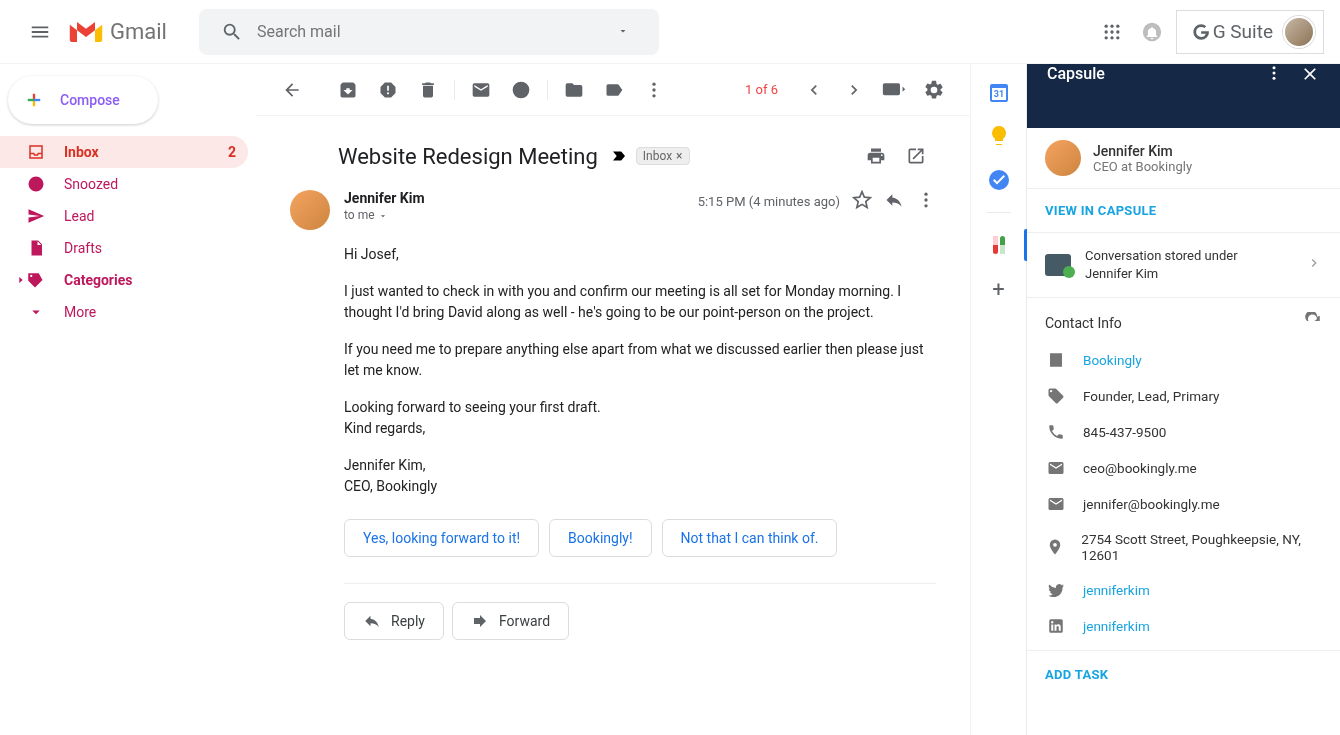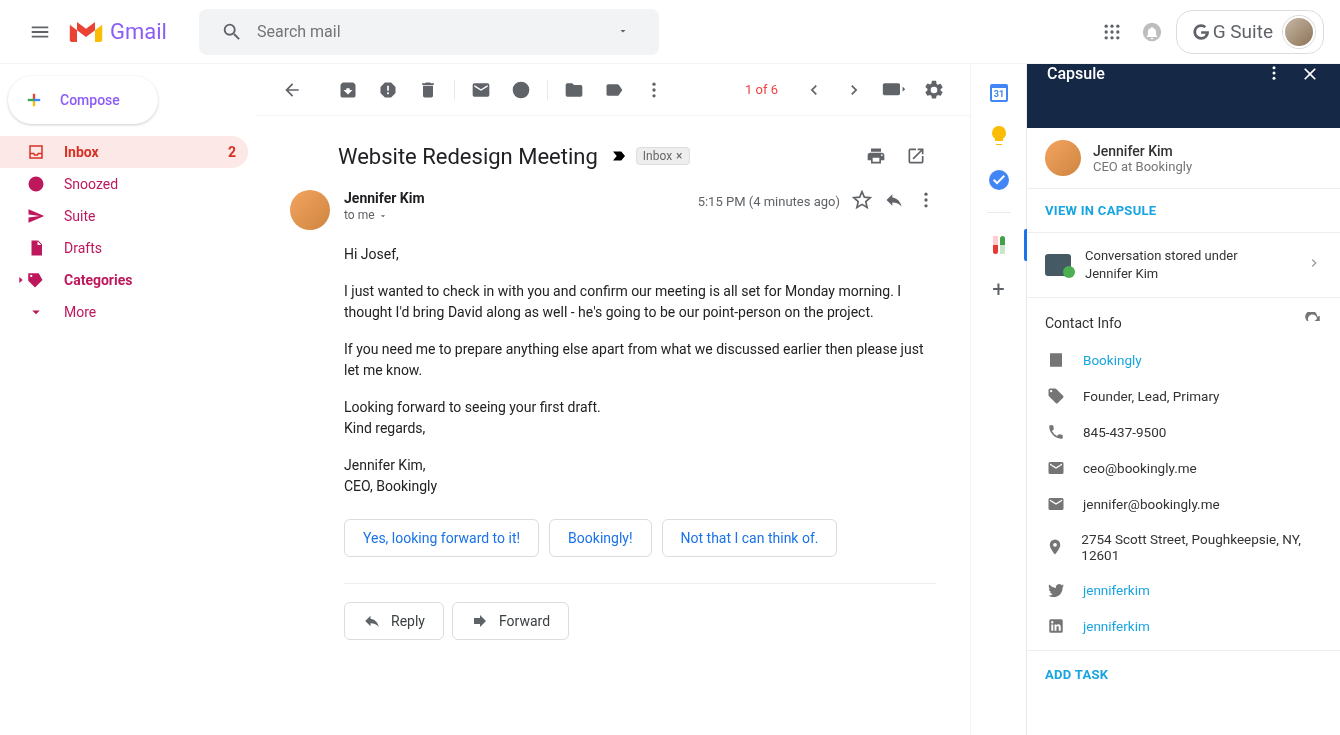--- a/index.html
+++ b/index.html
@@ -1,28 +1,28 @@
 <!DOCTYPE html>
 <html><head>
 <meta charset="utf-8">
 <style>
 *{box-sizing:border-box;margin:0;padding:0;font-family:Roboto,Arial,sans-serif}
 body{width:1340px;height:735px;overflow:hidden;background:#fff;display:flex;flex-direction:column}
 .header{height:64px;display:flex;align-items:center;padding:0 16px;border-bottom:1px solid #f1f3f4}
 .menu-btn{width:48px;height:48px;display:flex;align-items:center;justify-content:center;border-radius:50%;cursor:pointer;color:#5f6368}
 .logo{display:flex;align-items:center;margin-left:4px;margin-right:32px}
 .logo-icon{width:36px;height:28px}
-.logo-text{font-size:22px;color:#8b5cf6;margin-left:6px}
+.logo-text{font-size:22px;color:#737373;margin-left:6px}
 .search{flex:0 0 460px;height:46px;background:#f1f3f4;border-radius:8px;display:flex;align-items:center;padding:0 8px}
 .search svg{color:#5f6368;margin:0 14px}
 .search-input{border:none;background:none;outline:none;font-size:16px;color:#5f6368;flex:1}
 .search-dd{color:#5f6368;cursor:pointer;padding:8px}
 .hspace{flex:1}
 .hicon{width:40px;height:40px;display:flex;align-items:center;justify-content:center;color:#5f6368;cursor:pointer;border-radius:50%}
-.gsuite{height:44px;border:1px solid #dadce0;border-radius:16px;display:flex;align-items:center;padding:0 8px 0 14px;margin-left:4px;cursor:pointer}
+.gsuite{height:44px;border:1px solid #dadce0;border-radius:0;display:flex;align-items:center;padding:0 8px 0 14px;margin-left:4px;cursor:pointer}
 .gsuite-text{font-size:19px;color:#5f6368;margin-right:10px}
 .avatar{width:32px;height:32px;border-radius:50%;background:linear-gradient(135deg,#C8B7A6,#8B7355);border:2px solid #fff;box-shadow:0 0 0 1px #dadce0}
 .main{flex:1;display:flex;overflow:hidden}
 .sidebar{width:256px;padding-top:12px}
 .compose{margin:0 0 12px 8px;height:48px;width:150px;border-radius:24px;box-shadow:0 1px 3px rgba(0,0,0,0.2);display:flex;align-items:center;padding:0 20px 0 12px;cursor:pointer;background:#fff}
 .compose-plus{width:28px;height:28px;margin-right:12px}
 .compose-text{font-size:14px;color:#8b5cf6;font-weight:500}
 .nav-item{height:32px;display:flex;align-items:center;padding:0 12px 0 26px;border-radius:0 16px 16px 0;margin-right:8px;cursor:pointer;color:#be185d;font-size:14px}
 .nav-item.active{background:#fce8e6;color:#d93025;font-weight:700}
 .nav-item .nicon{width:20px;margin-right:18px;display:flex;align-items:center;justify-content:center}
@@ -170,21 +170,21 @@
           </svg>
         </span>
       <span>Snoozed</span>
     </div>
     <div class="nav-item">
       <span class="nicon">
           <svg width="18" height="18" viewBox="0 0 24 24" fill="#606367">
             <path d="M2 21l21-9L2 3v7l15 2-15 2v7z"></path>
           </svg>
         </span>
-      <span>Suite</span>
+      <span>Lead</span>
     </div>
     <div class="nav-item">
       <span class="nicon">
           <svg width="18" height="18" viewBox="0 0 24 24" fill="#606367">
             <path d="M6 2h9l5 5v15H6V2zm8 1v5h5"></path>
           </svg>
         </span>
       <span>Drafts</span>
     </div>
     <div class="nav-item bold">

